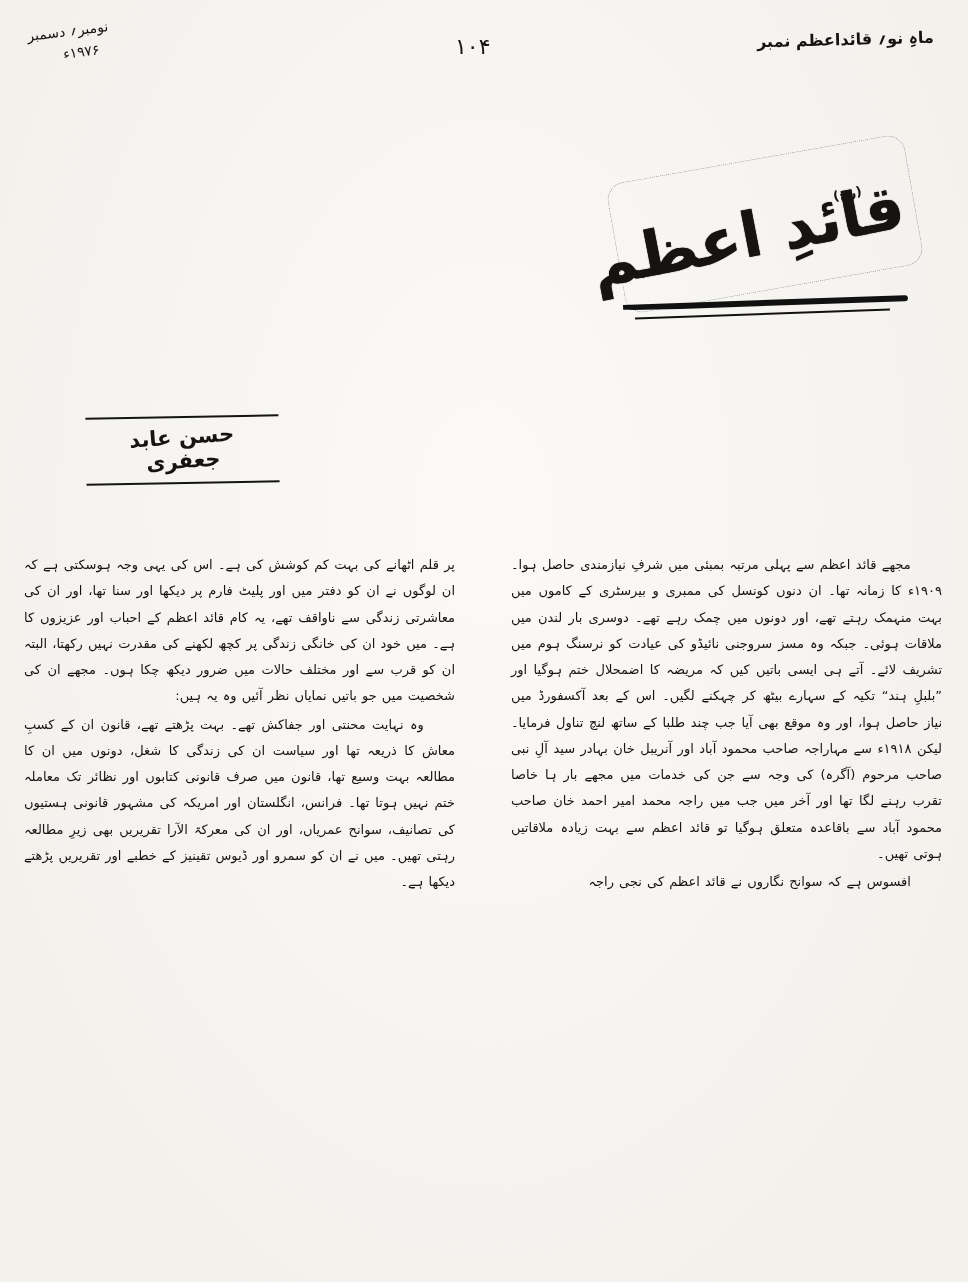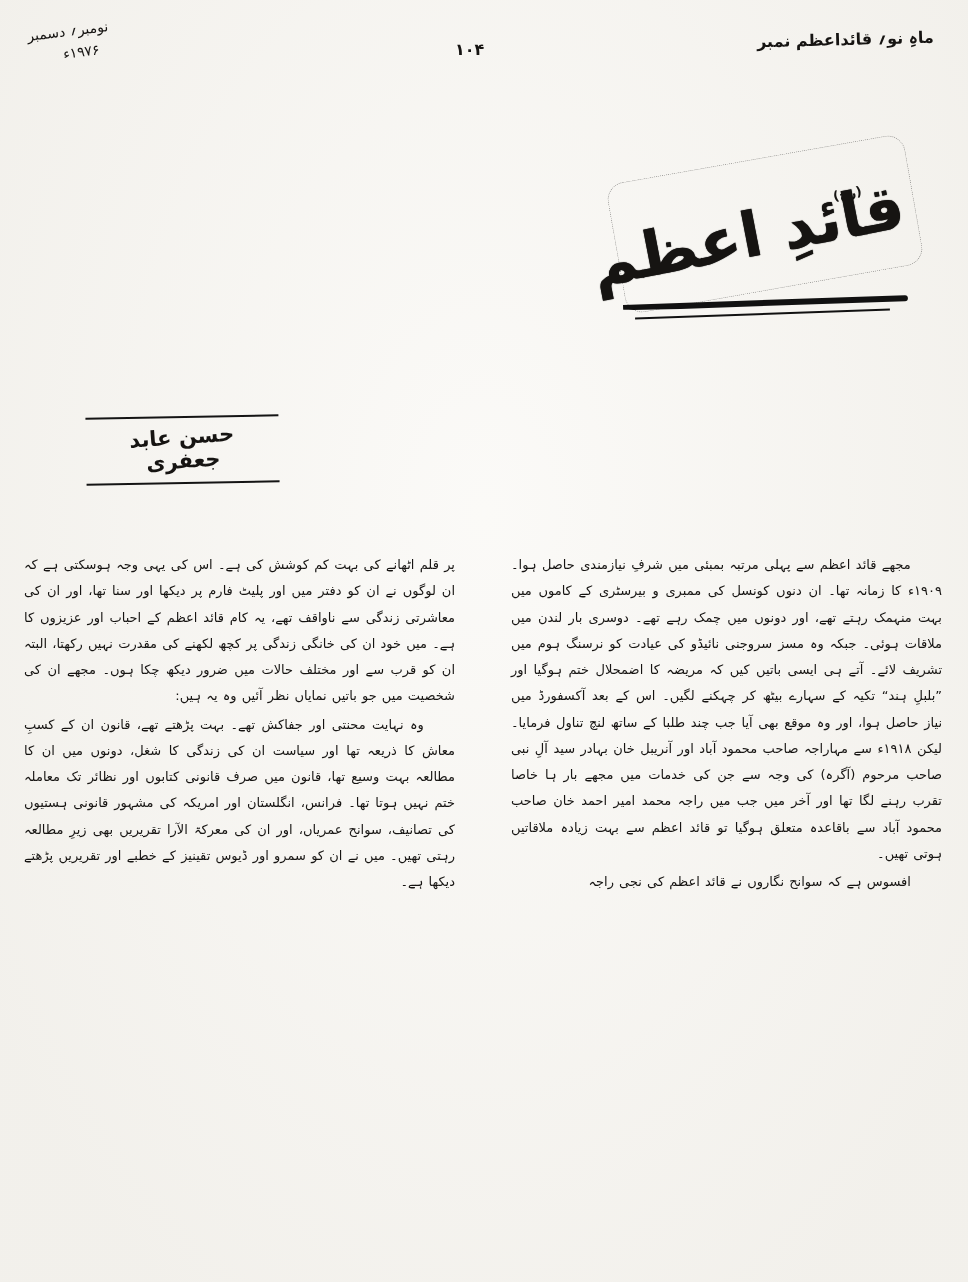--- a/index.html
+++ b/index.html
@@ -26,24 +26,24 @@
     top: 30px;
     right: 34px;
     direction: rtl;
     font-size: 16px;
     font-weight: bold;
     transform: rotate(-1.5deg);
     letter-spacing: 0.5px;
   }
   .page-number {
     position: absolute;
-    top: 40px;
+    top: 34px;
     left: 455px;
-    font-size: 16px;
-    font-weight: bold;
+    font-size: 22px;
+    font-weight: normal;
     direction: rtl;
   }
   .header-left {
     position: absolute;
     top: 18px;
     left: 24px;
     width: 170px;
     direction: rtl;
     transform: rotate(-7deg);
     font-size: 14px;

